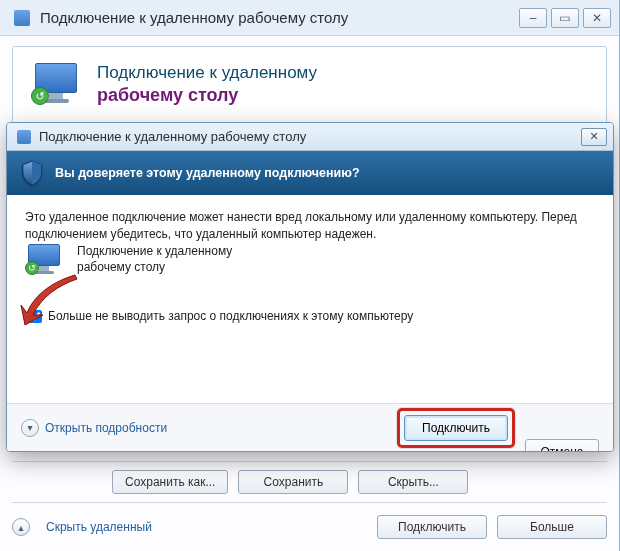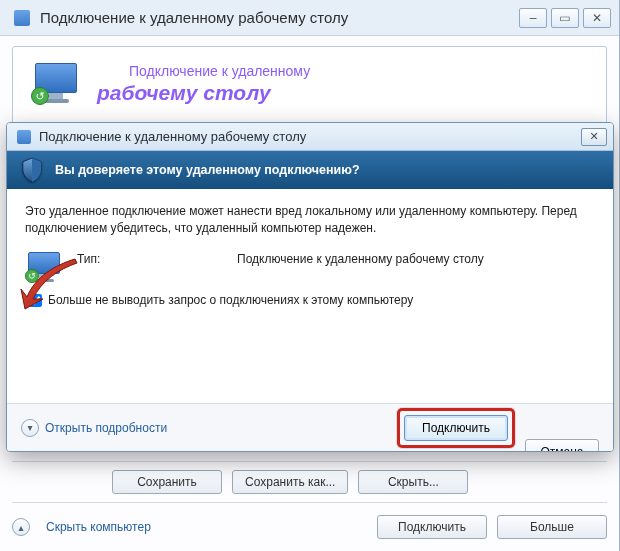--- a/index.html
+++ b/index.html
@@ -56,22 +56,22 @@
     position:absolute; left:18px; top:32px; width:14px; height:6px; background:#9cb3c9;
   }
   .rdp-icon-lg .base{
     position:absolute; left:12px; top:38px; width:26px; height:4px; background:#7f97ad; border-radius:2px;
   }
   .rdp-icon-lg .badge{
     position:absolute; left:0px; top:26px; width:18px; height:18px; border-radius:50%;
     background:#49b04c; border:1px solid #2d7d30;
     color:#fff; font-size:11px; line-height:16px; text-align:center;
   }
-  .back-header-text .line1{ font-size:14px; color:#8b5cf6;margin-left:32px; }
-  .back-header-text .line2{ font-size:21px; color:#8b5cf6; font-weight:600; margin-top:2px;font-style:italic; }
+  .back-header-text .line1{ font-size:17px; color:#0c4a6e; }
+  .back-header-text .line2{ font-size:18px; color:#701a75; font-weight:600; margin-top:2px; }
 
   .back-bottom-area{
     position:absolute; left:12px; right:12px; bottom:12px;
   }
   .back-btnrow1{
     border-top:1px solid #d2dbe4; padding:8px 0 8px 100px;
     display:flex; gap:10px;
   }
   .back-btnrow2{
     border-top:1px solid #d2dbe4; padding:12px 0 0 0;
@@ -107,39 +107,39 @@
   }
   .dlg-title-icon{ width:14px; height:14px; margin-right:8px; position:relative;}
   .dlg-title-icon::before{content:"";position:absolute;inset:0;background:linear-gradient(#6aa3e9,#3f7ec9);border-radius:2px;}
   .dlg-title-spacer{flex:1;}
   .dlg-close{
     width:26px; height:18px; border:1px solid #7592af;
     background:linear-gradient(#f9fcff,#d9e5f0); border-radius:2px;
     display:flex;align-items:center;justify-content:center;font-size:11px;color:#3f4e5b;
   }
   .dlg-banner{
-    height:38px; background:linear-gradient(#2e6fa7 0%, #154e7d 100%);
+    height:44px; background:linear-gradient(#2e6fa7 0%, #154e7d 100%);
     display:flex; align-items:center; padding:0 14px;
     color:#fff; font-size:12.5px; font-weight:600;
   }
   .shield-icon{
     width:22px; height:26px; margin-right:12px; filter:drop-shadow(0 1px 1px rgba(0,0,0,.4));
   }
   .dlg-body{ padding:14px 18px 0 18px; color:#222; font-size:12px; line-height:1.4; }
-  .dlg-msg{ margin-bottom:14px; }
+  .dlg-msg{ margin-bottom:0; }
   .dlg-info-row{ display:flex; align-items:flex-start; margin-bottom:4px; }
   .rdp-icon-sm{ width:40px; height:36px; position:relative; margin-right:12px; flex:0 0 40px;}
   .rdp-icon-sm .screen{position:absolute;left:3px;top:1px;width:32px;height:22px;background:linear-gradient(#6aa3e9,#2f6fbf);border:1px solid #2b5f9f;border-radius:2px;}
   .rdp-icon-sm .stand{position:absolute;left:14px;top:23px;width:10px;height:5px;background:#9cb3c9;}
   .rdp-icon-sm .base{position:absolute;left:9px;top:28px;width:20px;height:3px;background:#7f97ad;border-radius:2px;}
   .rdp-icon-sm .badge{position:absolute;left:0;top:18px;width:14px;height:14px;border-radius:50%;background:#49b04c;border:1px solid #2d7d30;color:#fff;font-size:9px;line-height:12px;text-align:center;}
   .info-grid{ display:grid; grid-template-columns:160px 320px; row-gap:6px; font-size:12px;}
   .info-grid .val .blur{ display:inline-block; width:110px; height:12px; background:#e2e6ea; filter:blur(2px); vertical-align:middle; }
   .dlg-checkrow{
-    display:flex; align-items:center; margin:4px 0 0 0; font-size:12px; position:relative;
+    display:flex; align-items:center; margin:28px 0 0 0; font-size:12px; position:relative;
   }
   .dlg-checkrow input{ margin-right:6px; }
   .red-arrow{
     position:absolute; left:-10px; top:-36px; width:70px; height:60px; pointer-events:none;
   }
   .dlg-footer{
     position:absolute; left:0; right:0; bottom:0;
     padding:0 14px; height:48px;
     border-top:1px solid #d6dde4; background:#f5f7fa;
     display:flex; align-items:center;
@@ -188,27 +188,27 @@
         <div class="badge">↺</div>
       </div>
       <div class="back-header-text">
         <div class="line1">Подключение к удаленному</div>
         <div class="line2">рабочему столу</div>
       </div>
     </div>
 
     <div class="back-bottom-area">
       <div class="back-btnrow1">
+        <div class="winbtn">Сохранить как...</div>
         <div class="winbtn">Сохранить</div>
-        <div class="winbtn">Сохранить как...</div>
         <div class="winbtn">Скрыть...</div>
       </div>
       <div class="back-btnrow2">
         <div class="chevbtn">▴</div>
-        <span class="back-hide-label">Скрыть компьютер</span>
+        <span class="back-hide-label">Скрыть удаленный</span>
         <div class="winbtn">Подключить</div>
         <div class="winbtn">Больше</div>
       </div>
     </div>
 
   </div>
 </div>
 
 <div class="dialog">
 
@@ -237,21 +237,20 @@
     <div class="dlg-msg">Это удаленное подключение может нанести вред локальному или удаленному компьютеру. Перед подключением убедитесь, что удаленный компьютер надежен.</div>
 
     <div class="dlg-info-row">
       <div class="rdp-icon-sm">
         <div class="screen"></div>
           <div class="stand"></div>
           <div class="base"></div>
         <div class="badge">↺</div>
       </div>
       <div class="info-grid">
-        <div>Тип:</div>
         <div>Подключение к удаленному рабочему столу</div>
       </div>
     </div>
 
     <label class="dlg-checkrow">
       <svg class="red-arrow" viewBox="0 0 70 60">
         <defs>
           <linearGradient id="ra" x1="0" y1="0" x2="1" y2="1">
             <stop offset="0" stop-color="#e24a3b"></stop>
               <stop offset="1" stop-color="#a31f15"></stop>

